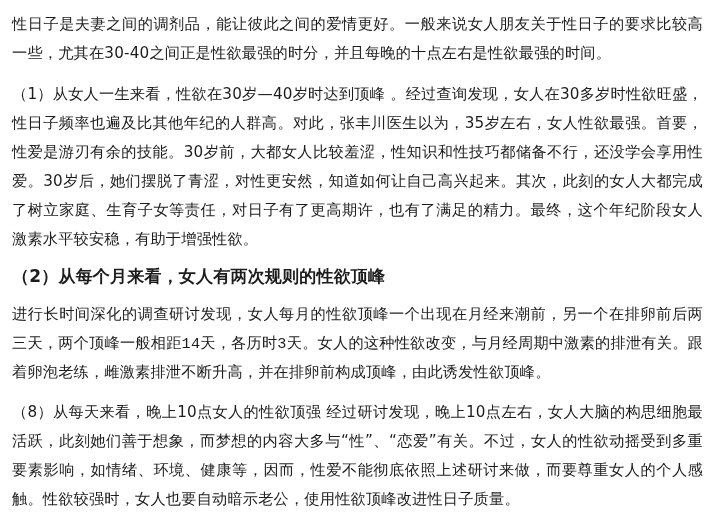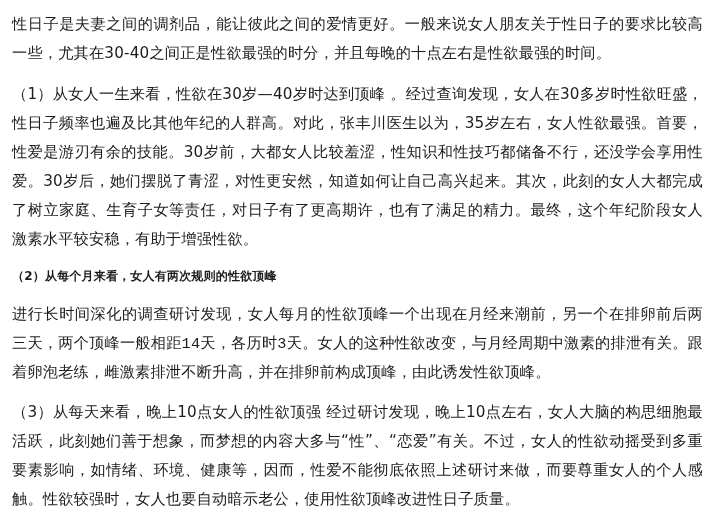--- a/index.html
+++ b/index.html
@@ -26,21 +26,21 @@
     text-justify: inter-ideograph;
     margin: 0 0 6px 0;
     color: #1c1c1c;
     letter-spacing: 0.2px;
   }
   .para.tight {
     margin-bottom: 4px;
     font-family: Liberation Mono, monospace;
   }
   .heading {
-    font-size: 12px;
+    font-size: 17px;
     line-height: 29px;
     margin: 8px 0 10px 0;
     color: #1c1c1c;
     letter-spacing: 0.2px;
   }
   .spacer-lg {
     height: 6px;
   }
 </style>
 </head>
@@ -53,15 +53,15 @@
   <div class="spacer-lg"></div>
 
   <p class="para">（1）从女人一生来看，性欲在30岁—40岁时达到顶峰 。经过查询发现，女人在30多岁时性欲旺盛，性日子频率也遍及比其他年纪的人群高。对此，张丰川医生以为，35岁左右，女人性欲最强。首要，性爱是游刃有余的技能。30岁前，大都女人比较羞涩，性知识和性技巧都储备不行，还没学会享用性爱。30岁后，她们摆脱了青涩，对性更安然，知道如何让自己高兴起来。其次，此刻的女人大都完成了树立家庭、生育子女等责任，对日子有了更高期许，也有了满足的精力。最终，这个年纪阶段女人激素水平较安稳，有助于增强性欲。</p>
 
   <h2 class="heading">（2）从每个月来看，女人有两次规则的性欲顶峰</h2>
 
   <p class="para tight">进行长时间深化的调查研讨发现，女人每月的性欲顶峰一个出现在月经来潮前，另一个在排卵前后两三天，两个顶峰一般相距14天，各历时3天。女人的这种性欲改变，与月经周期中激素的排泄有关。跟着卵泡老练，雌激素排泄不断升高，并在排卵前构成顶峰，由此诱发性欲顶峰。</p>
 
   <div class="spacer-lg"></div>
 
-  <p class="para">（3）从每天来看，晚上10点女人的性欲顶强 经过研讨发现，晚上10点左右，女人大脑的构思细胞最活跃，此刻她们善于想象，而梦想的内容大多与“性”、“恋爱”有关。不过，女人的性欲动摇受到多重要素影响，如情绪、环境、健康等，因而，性爱不能彻底依照上述研讨来做，而要尊重女人的个人感触。性欲较强时，女人也要自动暗示老公，使用性欲顶峰改进性日子质量。</p>
+  <p class="para">（8）从每天来看，晚上10点女人的性欲顶强 经过研讨发现，晚上10点左右，女人大脑的构思细胞最活跃，此刻她们善于想象，而梦想的内容大多与“性”、“恋爱”有关。不过，女人的性欲动摇受到多重要素影响，如情绪、环境、健康等，因而，性爱不能彻底依照上述研讨来做，而要尊重女人的个人感触。性欲较强时，女人也要自动暗示老公，使用性欲顶峰改进性日子质量。</p>
 
 </div>
 
 </body></html>

